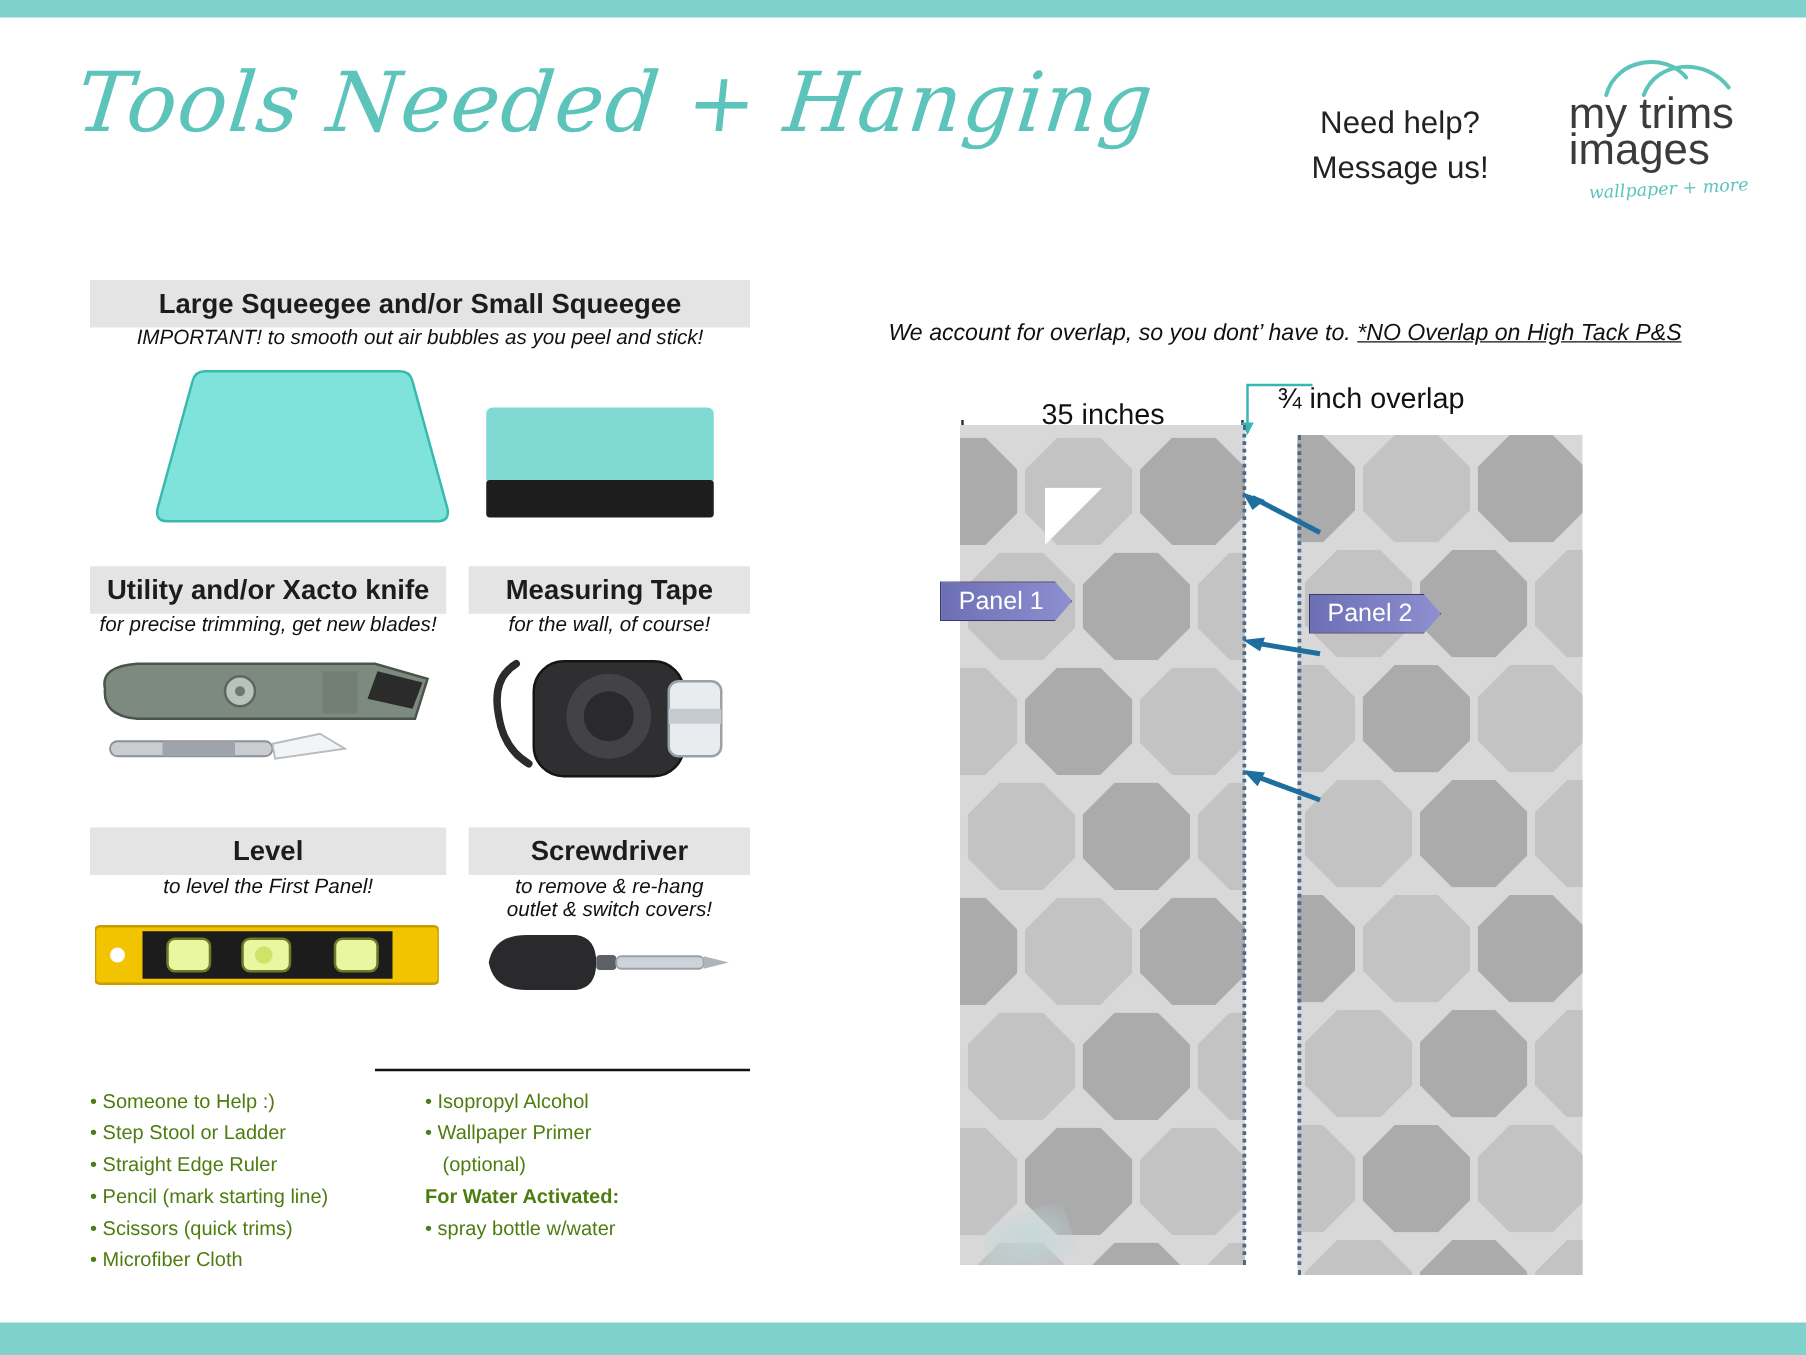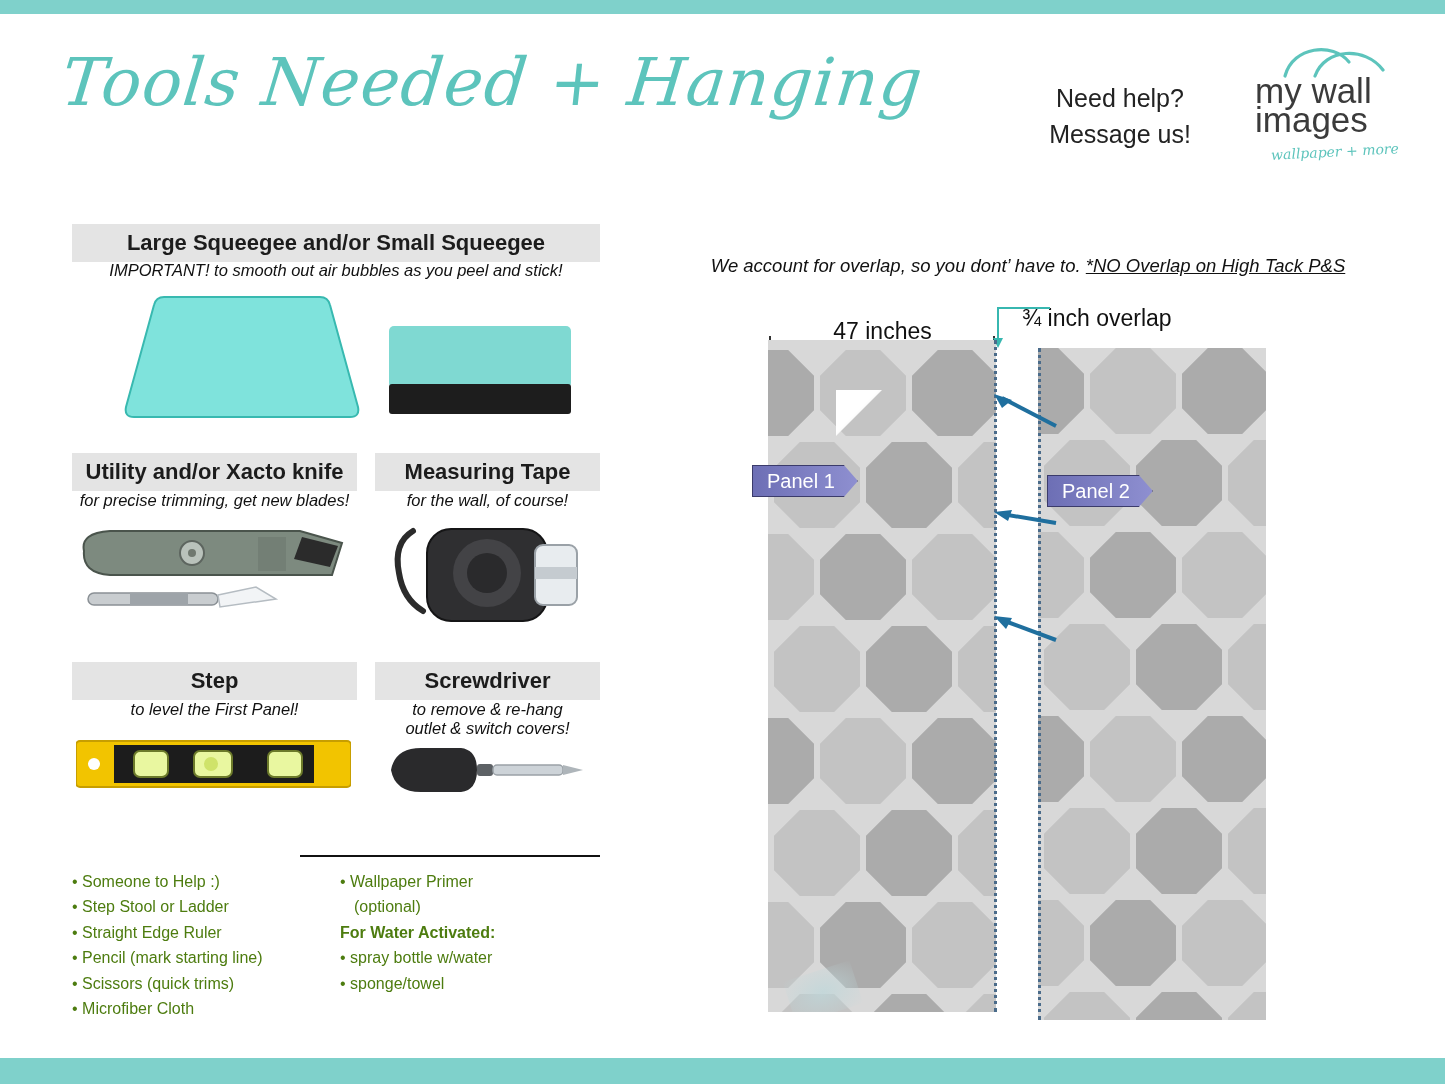--- a/index.html
+++ b/index.html
@@ -147,21 +147,21 @@
     <div>Message us!</div>
   </div>
 
   <div class="logo">
     <div class="arc">
       <svg width="120" height="38" viewBox="0 0 120 38">
         <path d="M6 36 C 14 6, 54 2, 70 22" fill="none" stroke="#5dc4bc" stroke-width="3.2" stroke-linecap="round"></path>
         <path d="M36 36 C 46 8, 86 6, 104 30" fill="none" stroke="#5dc4bc" stroke-width="3.2" stroke-linecap="round"></path>
       </svg>
     </div>
-    <div class="name">my wall</div>
+    <div class="name">my trims</div>
     <div class="name">images</div>
     <div class="tag">wallpaper + more</div>
   </div>
 
   <div class="lbl lbl-squeegee">Large Squeegee and/or Small Squeegee</div>
   <div class="sub sub-squeegee">IMPORTANT! to smooth out air bubbles as you peel and stick!</div>
 
   <div class="sq-big">
     <svg width="240" height="125" viewBox="0 0 240 125">
       <path d="M42 2 H198 Q206 2 208 10 L236 112 Q238 122 228 122 H12 Q2 122 4 112 L32 10 Q34 2 42 2 Z" fill="#7fe3dc" stroke="#38b9b0" stroke-width="2"></path>
@@ -198,21 +198,21 @@
     <svg width="205" height="115" viewBox="0 0 205 115">
       <path d="M28 16 Q8 28 14 58 Q18 84 38 96" fill="none" stroke="#2b2b2b" stroke-width="6" stroke-linecap="round"></path>
       <rect x="42" y="14" width="120" height="92" rx="24" fill="#2f2f31" stroke="#151516" stroke-width="2"></rect>
       <circle cx="102" cy="58" r="34" fill="#434346"></circle>
       <circle cx="102" cy="58" r="20" fill="#2a2a2c"></circle>
       <rect x="150" y="30" width="42" height="60" rx="8" fill="#e8ecef" stroke="#9aa1a7" stroke-width="2"></rect>
       <rect x="150" y="52" width="42" height="12" fill="#c5cbd0"></rect>
     </svg>
   </div>
 
-  <div class="lbl lbl-level">Step</div>
+  <div class="lbl lbl-level">Level</div>
   <div class="sub sub-level">to level the First Panel!</div>
 
   <div class="lbl lbl-screw">Screwdriver</div>
   <div class="sub sub-screw">
     <div>to remove &amp; re-hang</div>
     <div>outlet &amp; switch covers!</div>
   </div>
 
   <div class="level">
     <svg width="275" height="60" viewBox="0 0 275 60">
@@ -240,32 +240,32 @@
   <ul class="addl-col addl-left">
     <li>• Someone to Help :)</li>
     <li>• Step Stool or Ladder</li>
     <li>• Straight Edge Ruler</li>
     <li>• Pencil (mark starting line)</li>
     <li>• Scissors (quick trims)</li>
     <li>• Microfiber Cloth</li>
   </ul>
 
   <ul class="addl-col addl-right">
+    <li>• Isopropyl Alcohol</li>
     <li>• Wallpaper Primer</li>
     <li class="indent">(optional)</li>
     <li class="bold">For Water Activated:</li>
     <li>• spray bottle w/water</li>
-    <li>• sponge/towel</li>
   </ul>
 
   <div class="r-head2">
     <span>We account for overlap, so you dont’ have to. </span><u>*NO Overlap on High Tack P&amp;S</u>
   </div>
 
-  <div class="dimlabel">47 inches</div>
+  <div class="dimlabel">35 inches</div>
   <div class="overlaplabel">¾ inch overlap</div>
 
   <div class="stage">
 
     <svg class="dimline" width="228" height="10" viewBox="0 0 228 10">
       <line x1="2" y1="5" x2="226" y2="5" stroke="#333" stroke-width="1.6"></line>
       <line x1="2" y1="0" x2="2" y2="10" stroke="#333" stroke-width="2"></line>
       <line x1="226" y1="0" x2="226" y2="10" stroke="#333" stroke-width="2"></line>
     </svg>
 

